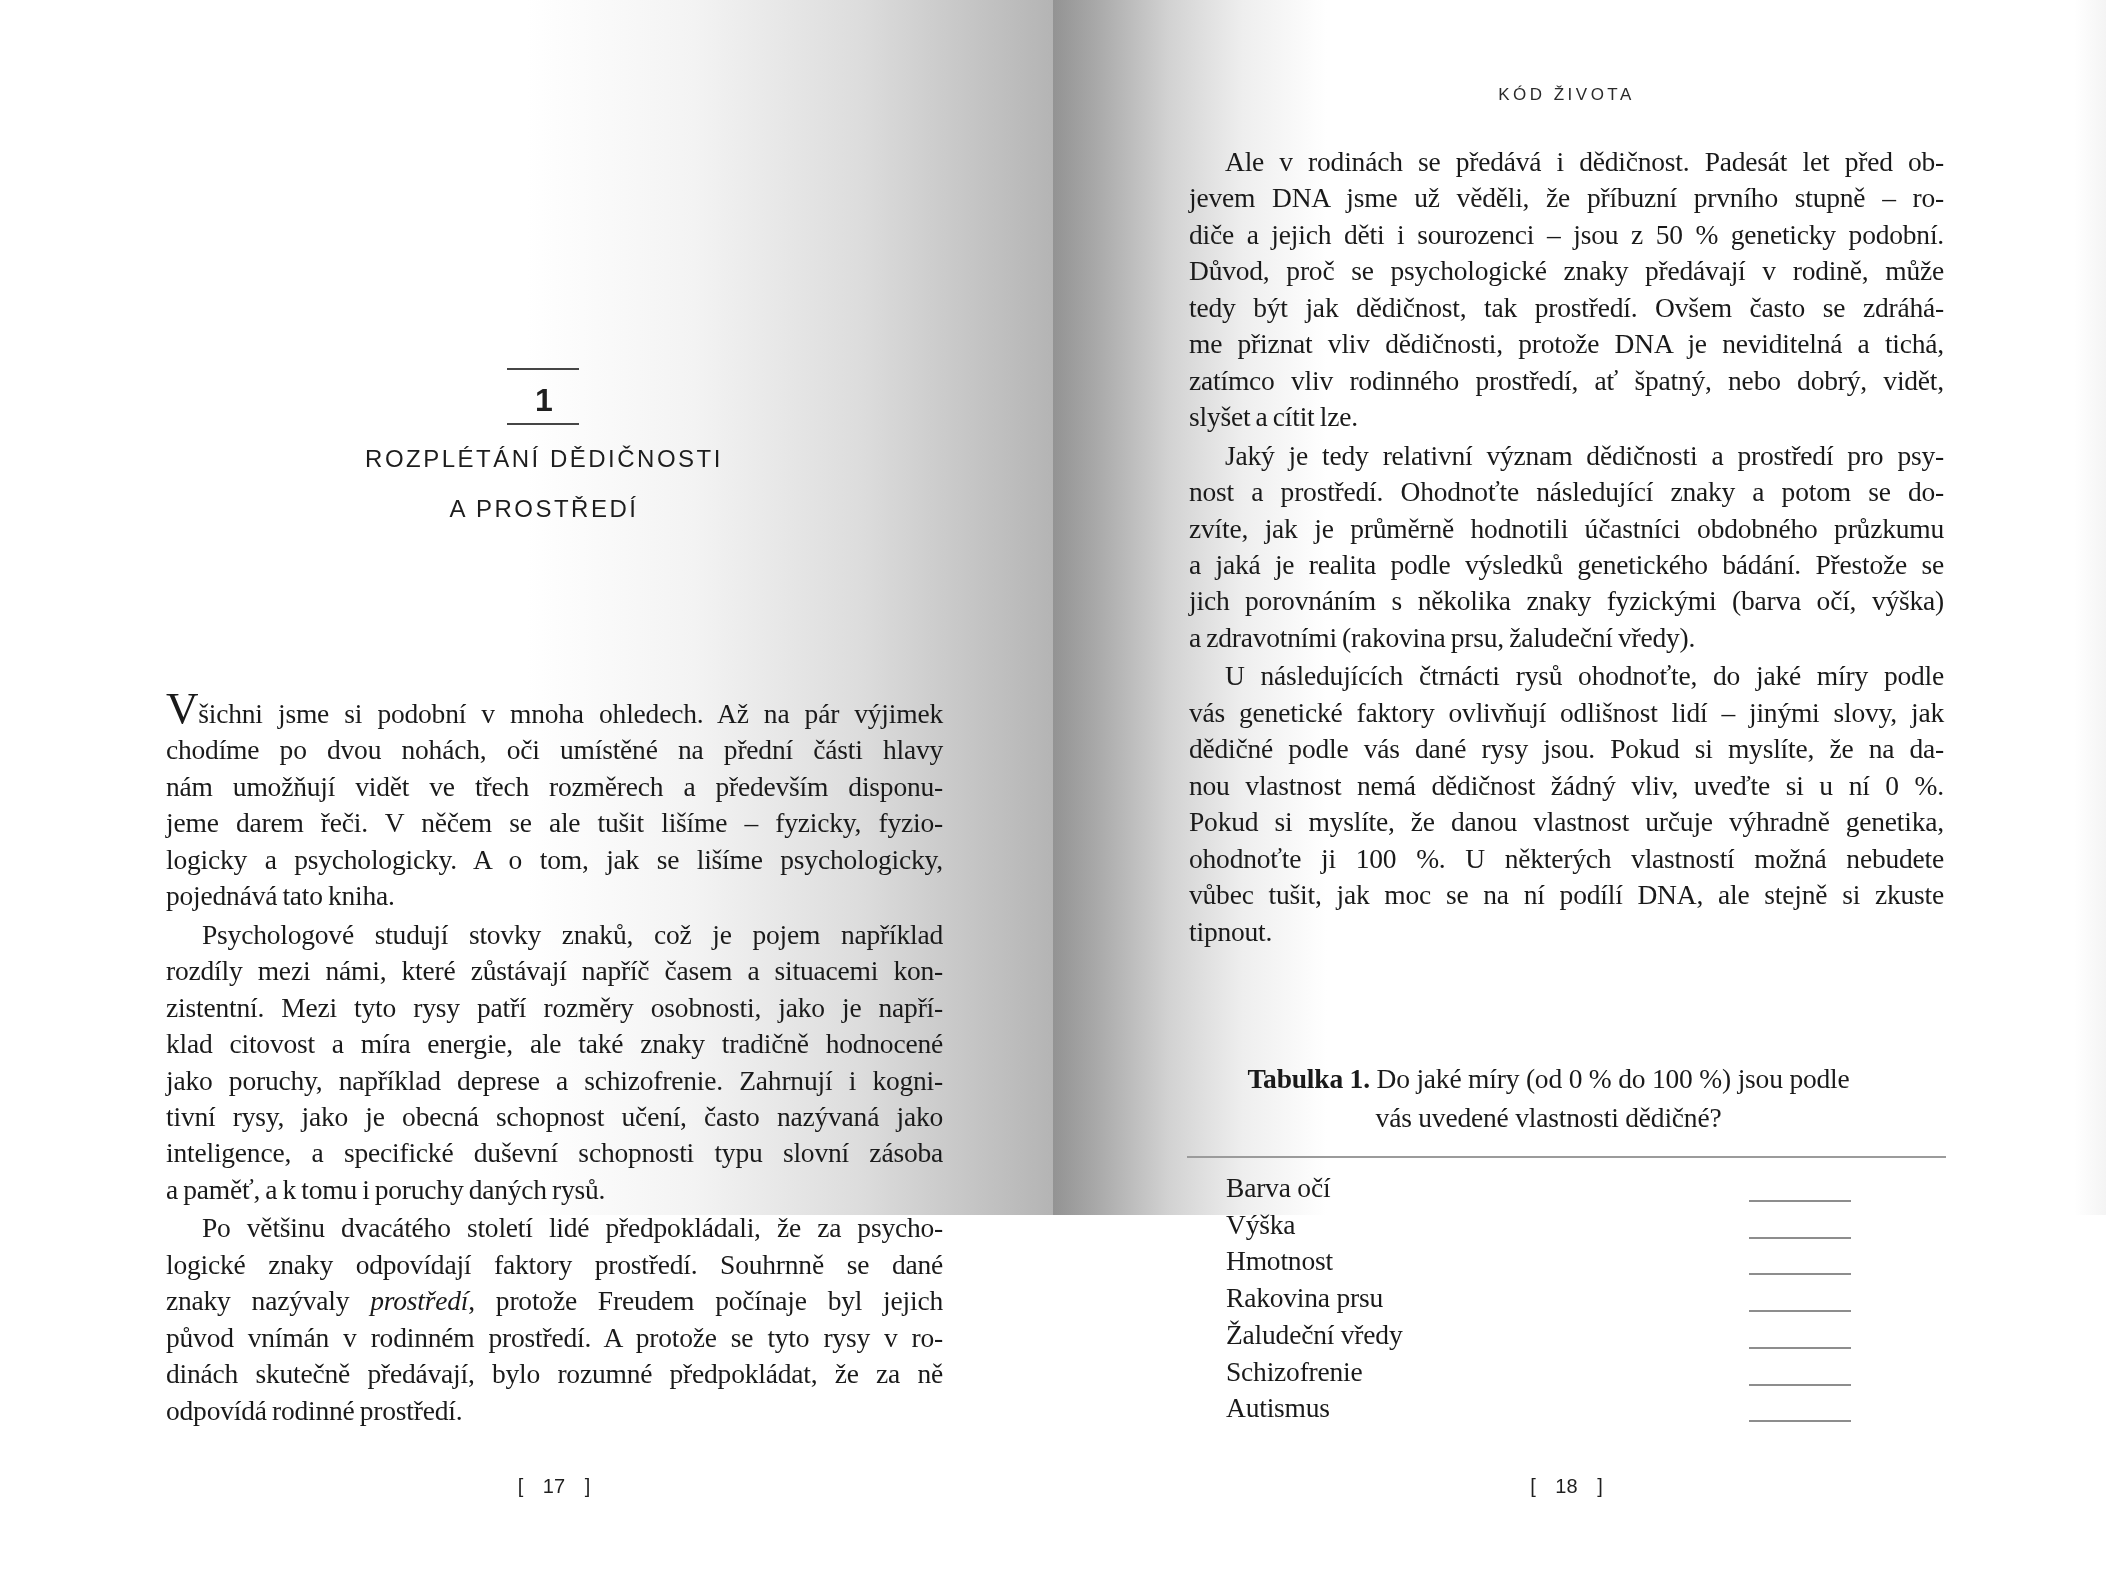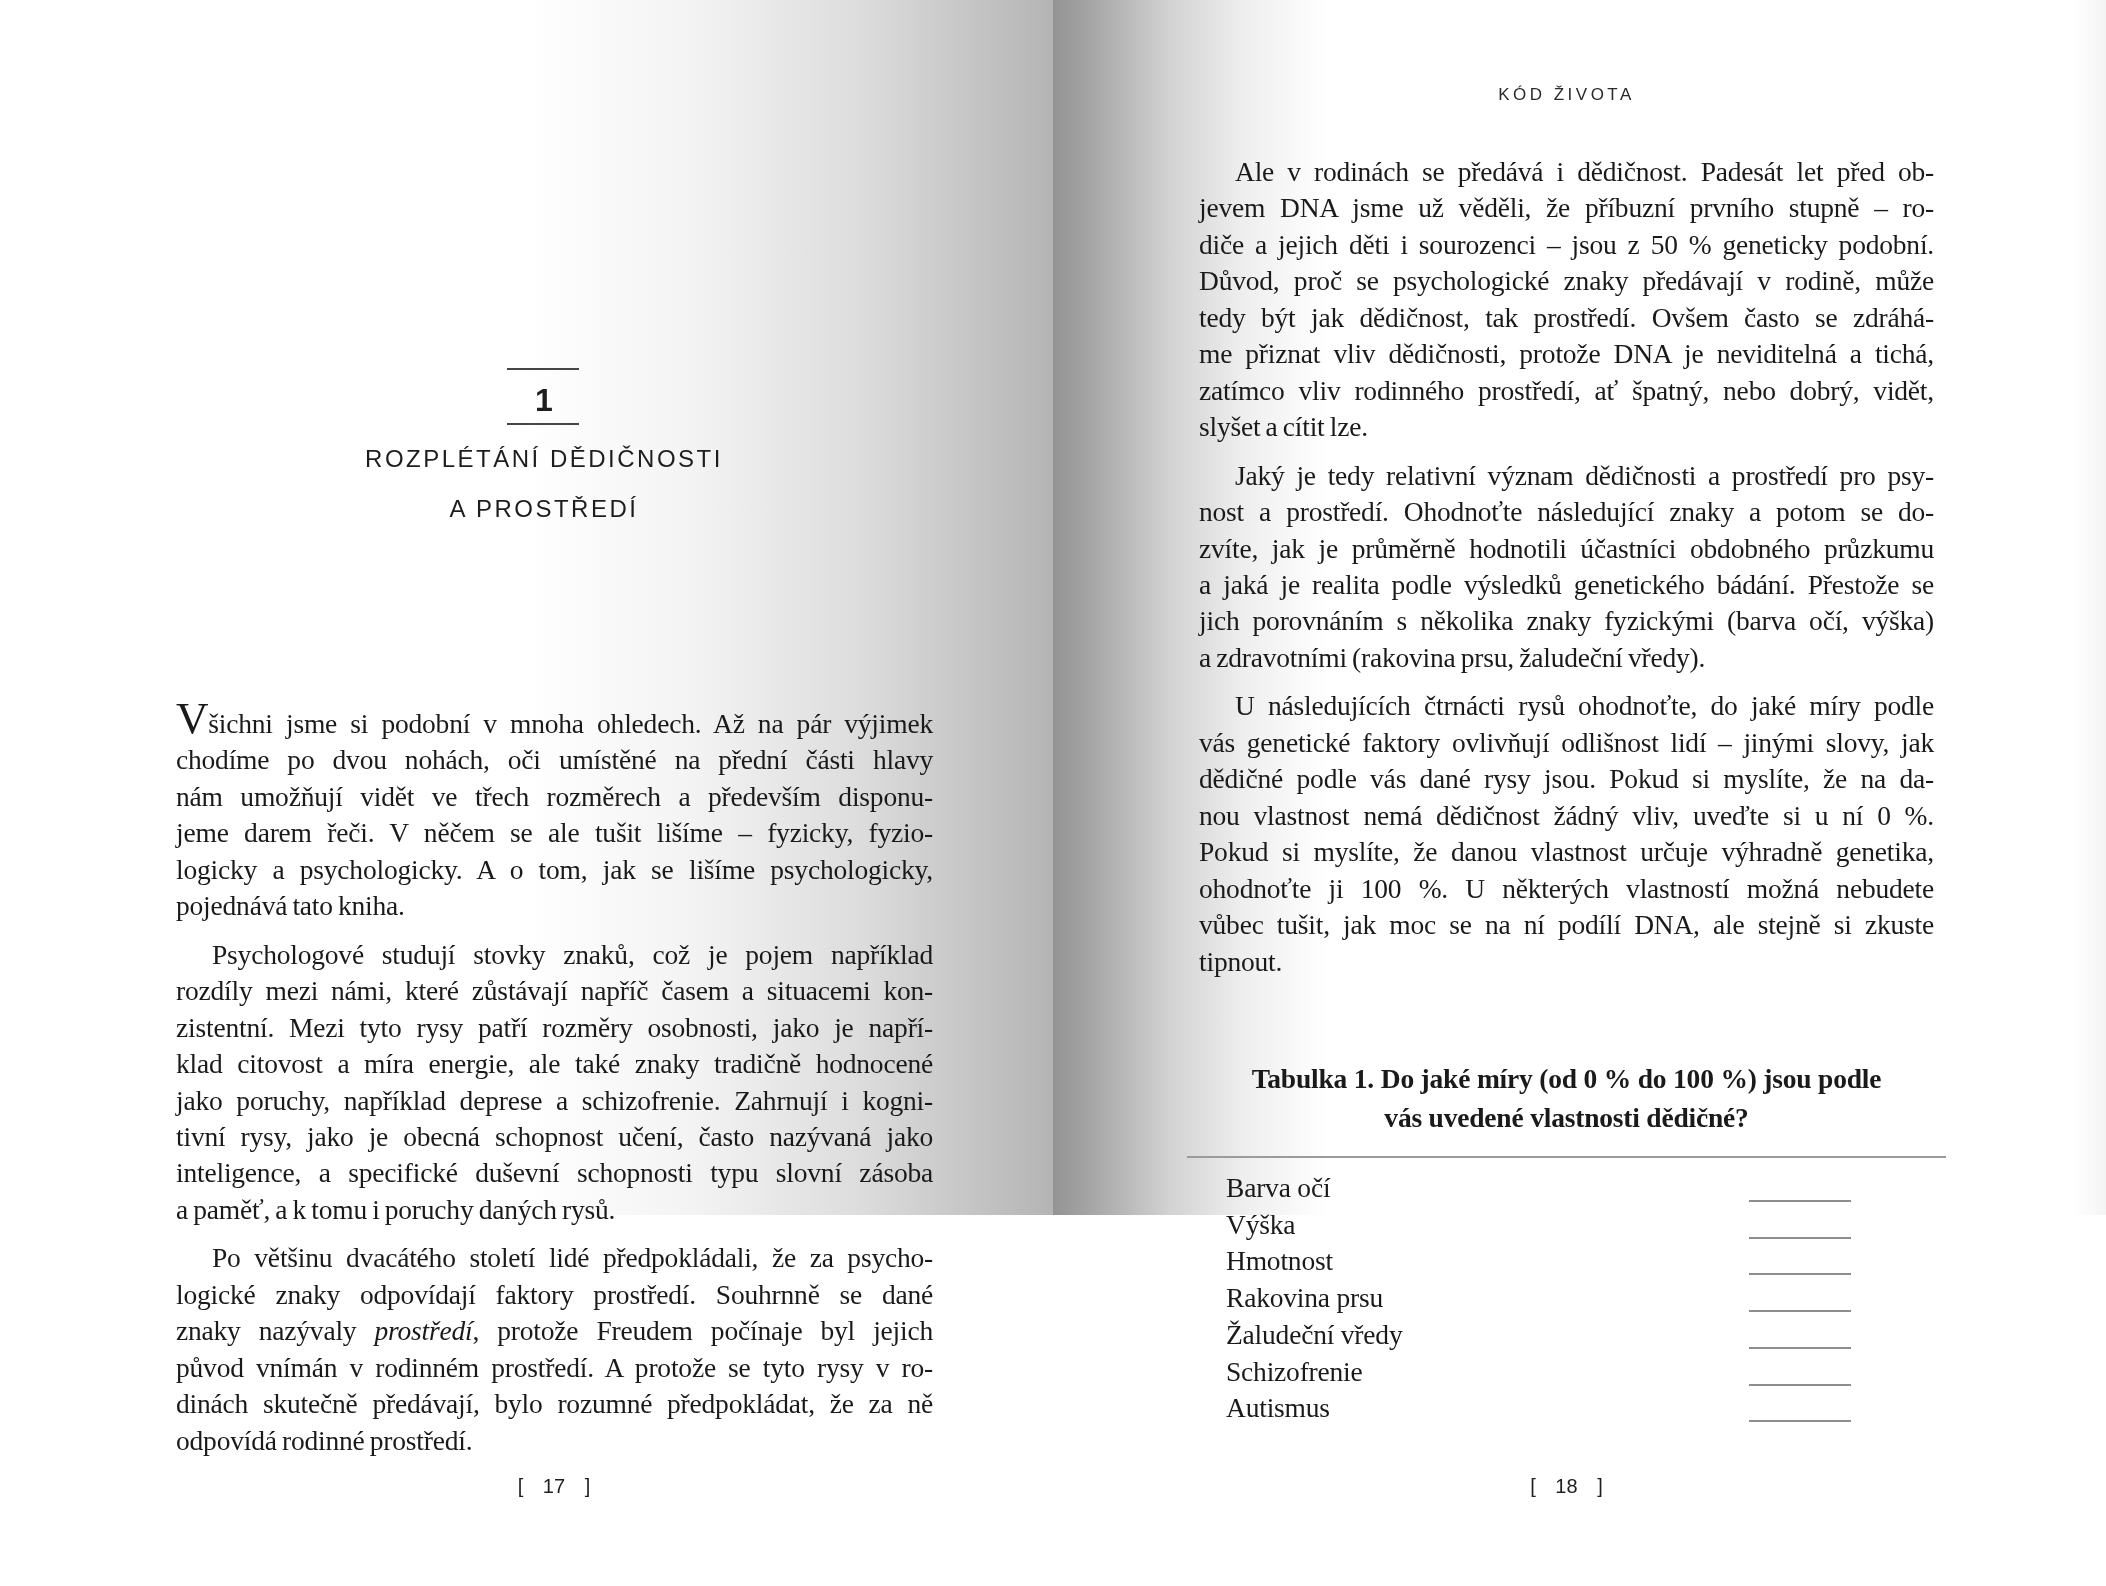--- a/index.html
+++ b/index.html
@@ -33,36 +33,36 @@
   }
 
   
   .bodytext{
     position:absolute;
     font-size:27.5px;line-height:36.45px;letter-spacing:-0.2px;word-spacing:-1.5px;
     color:#1a1a1a;
   }
   .left-body{left:164px;top:694px;width:781px;}
   .right-body{left:134px;top:142px;width:759px;}
-  .para{margin:12px;}
+  .para{margin:2px;}
   .line{text-align:justify;text-align-last:justify;}
   .line.last{text-align-last:left;}
   .para.indent .line:first-child{text-indent:36px;}
   .dropcap{font-size:45px;line-height:0;}
 
   
   .running-header{
     position:absolute;left:134px;top:85px;width:759px;text-align:center;
     font-family:"Liberation Sans", sans-serif;font-size:17px;letter-spacing:3.5px;color:#2a2a2a;
   }
 
   
   .table-caption{
-    position:absolute;left:134px;top:1059px;width:759px;
-    font-size:27.5px;line-height:39px;letter-spacing:-0.2px;font-weight:bold;
+    position:absolute;left:116px;top:1059px;width:759px;
+    font-size:27.5px;line-height:39px;letter-spacing:-0.2px;
   }
   .cap-line{text-align:center;}
   .table-rule{position:absolute;left:134px;top:1156px;width:759px;border-top:2px solid #9b9b9b;}
   .trait-table{position:absolute;left:134px;top:1170px;width:759px;}
   .trow{position:relative;height:36.72px;}
   .trait{
     position:absolute;left:39px;top:0;
     font-size:27.5px;line-height:36.72px;letter-spacing:-0.2px;white-space:nowrap;
   }
   .blank{position:absolute;left:562px;top:30px;width:102px;height:0;border-top:2px solid #8d8d8d;}

